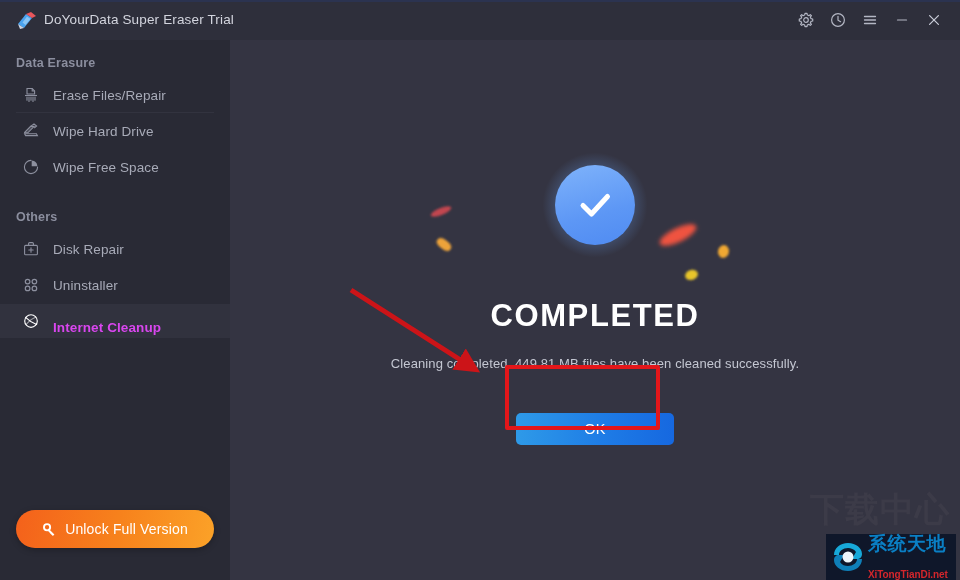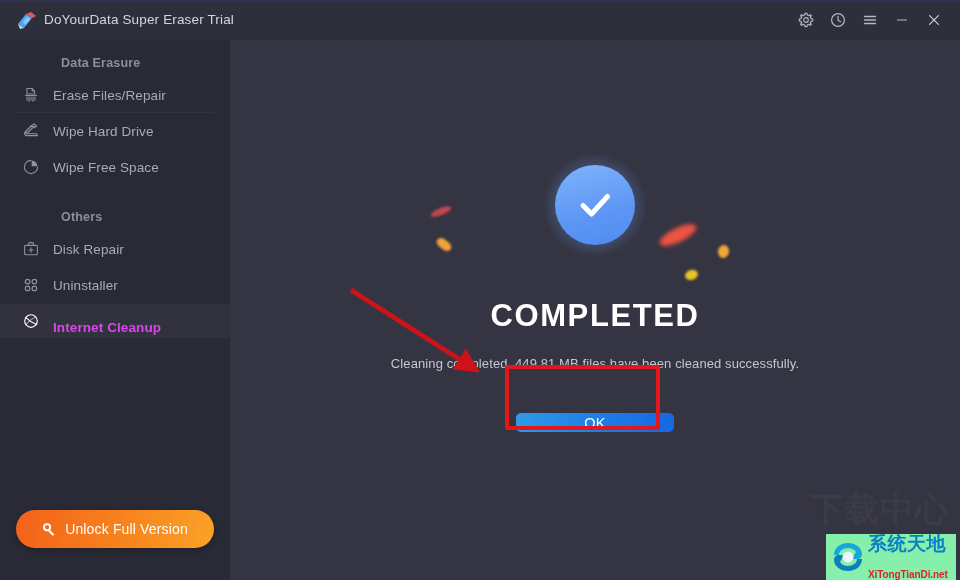--- a/index.html
+++ b/index.html
@@ -50,21 +50,20 @@
   
   #sidebar {
     position: absolute; left: 0; top: 40px;
     width: 230px; height: 540px;
     background: #292a35;
   }
   .side-group-title {
     position: absolute; left: 16px;
     font-size: 12.5px; font-weight: bold; color: #8b8e9e;
     letter-spacing: .2px;
-    margin-left: 45px;
   }
   .side-item {
     position: absolute; left: 0; width: 230px; height: 34px;
     display: flex; align-items: center;
     cursor: pointer;
   }
   .side-item .si-icon {
     position: absolute; left: 22px; top: 8px;
     width: 18px; height: 18px;
     display: flex; align-items: center; justify-content: center;
@@ -124,21 +123,21 @@
     font-size: 31px; font-weight: bold; color: #ffffff;
     letter-spacing: 1.6px;
   }
   #completed-desc {
     position: absolute; left: 0; top: 316px; width: 730px;
     text-align: center;
     font-size: 13px; color: #c4c7d2; letter-spacing: .1px;
   }
   #ok-button {
     position: absolute; left: 286px; top: 373px;
-    width: 158px; height: 19px;
+    width: 158px; height: 32px;
     border-radius: 5px;
     background: linear-gradient(90deg, #2e9ae8 0%, #1e7ce6 55%, #1668e0 100%);
     display: flex; align-items: center; justify-content: center;
     cursor: pointer;
   }
   #ok-button .ok-label {
     font-size: 14.5px; color: #ffffff; letter-spacing: .4px;
   }
 
   
@@ -155,21 +154,21 @@
 
   
   #wm-big {
     position: absolute; right: 10px; bottom: 47px;
     font-size: 34px; font-weight: bold; color: #3c3b48;
     letter-spacing: 1px; white-space: nowrap;
   }
   #wm-logo {
     position: absolute; right: 4px; bottom: 0px;
     width: 130px; height: 46px;
-    background: #86efac;
+    background: #0f172a;
     display: flex; align-items: center;
   }
   #wm-logo .wm-mark {
     width: 40px; height: 40px; margin-left: 2px;
     display: flex; align-items: center; justify-content: center;
   }
   #wm-logo .wm-text { display: flex; flex-direction: column; line-height: 1; }
   #wm-logo .wm-cn {
     font-size: 19px; font-weight: bold; color: #0a7fc4; letter-spacing: .5px;
   }

